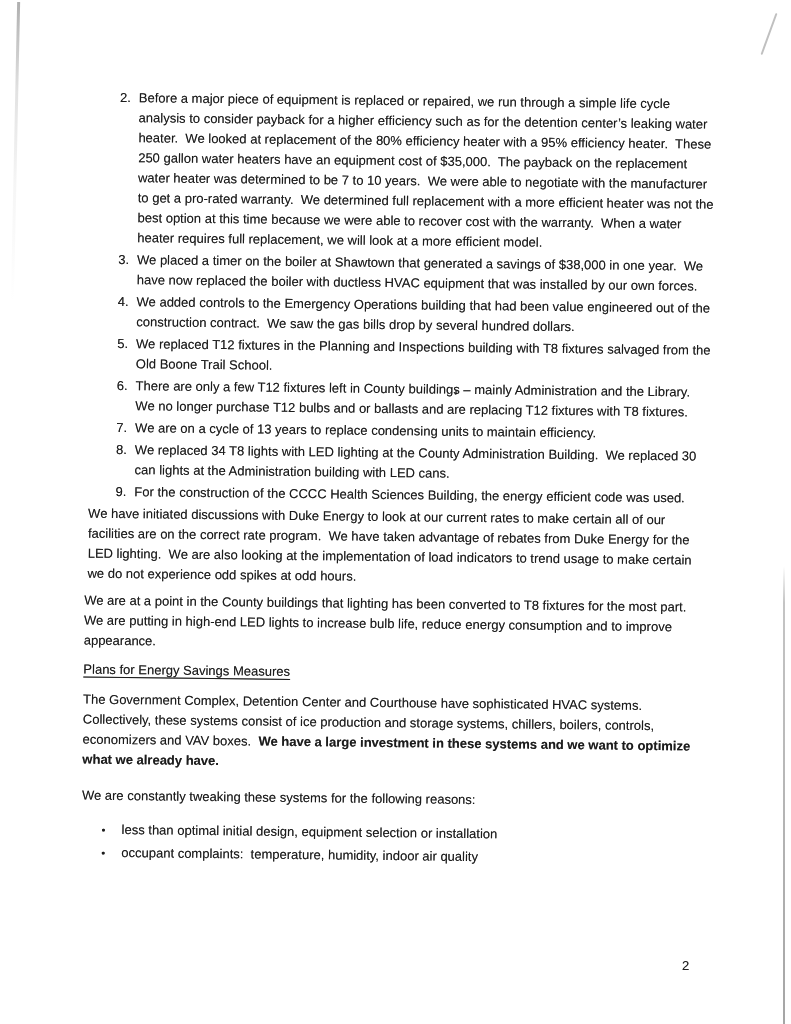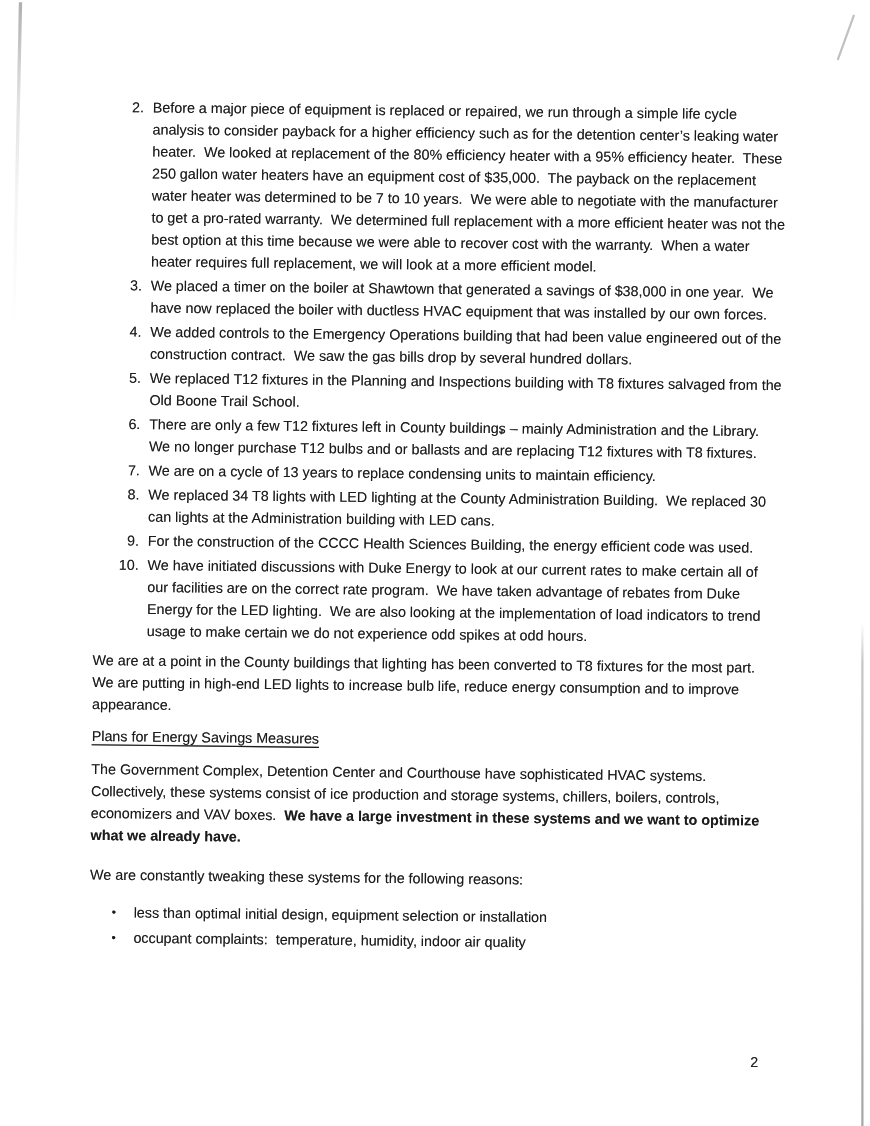--- a/index.html
+++ b/index.html
@@ -126,21 +126,20 @@
     </div>
     <div class="li">
       <span class="num">8.</span>
       <span class="txt">We replaced 34 T8 lights with LED lighting at the County Administration Building.  We replaced 30 can lights at the Administration building with LED cans.</span>
     </div>
     <div class="li">
       <span class="num">9.</span>
       <span class="txt">For the construction of the CCCC Health Sciences Building, the energy efficient code was used.</span>
     </div>
     <div class="li">
-      <span class="num">10.</span>
       <span class="txt">We have initiated discussions with Duke Energy to look at our current rates to make certain all of our facilities are on the correct rate program.  We have taken advantage of rebates from Duke Energy for the LED lighting.  We are also looking at the implementation of load indicators to trend usage to make certain we do not experience odd spikes at odd hours.</span>
     </div>
 
     <p class="para para-lighting">We are at a point in the County buildings that lighting has been converted to T8 fixtures for the most part.  We are putting in high-end LED lights to increase bulb life, reduce energy consumption and to improve appearance.</p>
 
     <div class="heading">Plans for Energy Savings Measures</div>
 
     <p class="para para-hvac"><span>The Government Complex, Detention Center and Courthouse have sophisticated HVAC systems.  Collectively, these systems consist of ice production and storage systems, chillers, boilers, controls, economizers and VAV boxes.  </span><span class="bold-run">We have a large investment in these systems and we want to optimize what we already have.</span></p>
 
     <p class="para para-tweaking">We are constantly tweaking these systems for the following reasons:</p>

